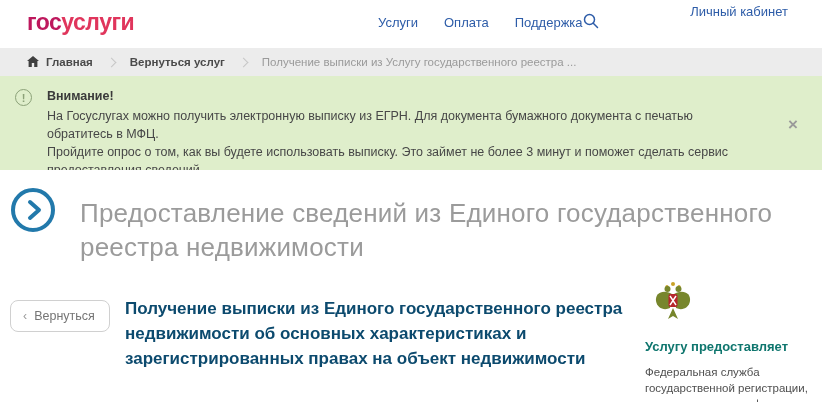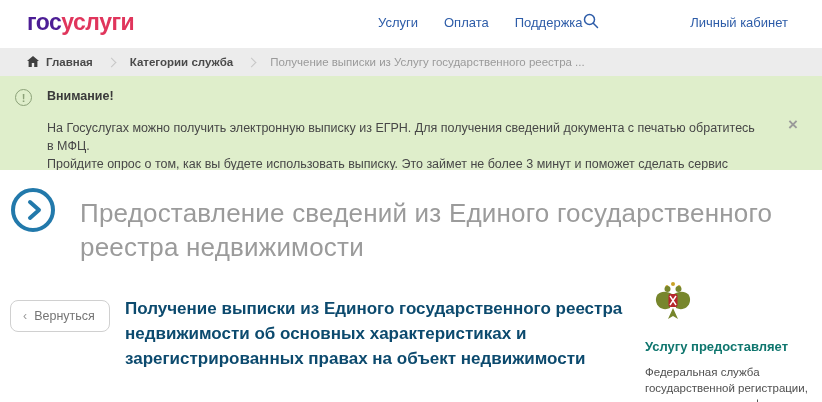--- a/index.html
+++ b/index.html
@@ -7,39 +7,39 @@
   body {
     width:822px; height:402px; overflow:hidden;
     background:#ffffff;
     font-family:"Liberation Sans","DejaVu Sans",sans-serif;
     -webkit-font-smoothing:antialiased;
   }
 
   
   .topbar { height:48px; position:relative; background:#fff; }
   .logo { position:absolute; left:27px; top:9px; font-size:23px; font-weight:bold; letter-spacing:-0.5px; cursor:pointer; }
-  .logo-gos { color:#4c1d95; }
+  .logo-gos { color:#be185d; }
   .logo-uslugi { color:#e0355c; }
   .nav { position:absolute; left:378px; top:15px; display:flex; gap:26px; font-size:13px; }
   .nav a { color:#2d5ca8; text-decoration:none; cursor:pointer; }
   .search-btn { position:absolute; left:583px; top:13px; cursor:pointer; }
-  .account { position:absolute; right:34px; top:15px; font-size:13px; color:#2d5ca8; text-decoration:none; cursor:pointer; }
+  .account { position:absolute; right:34px; top:4px; font-size:13px; color:#2d5ca8; text-decoration:none; cursor:pointer; }
 
   
   .crumbs { height:28px; background:#ececec; display:flex; align-items:center; padding-left:27px; font-size:11.5px; color:#4a4a4a; }
   .crumb { display:flex; cursor:pointer; }
   .crumb.bold { font-weight:bold; }
   .crumb.last { color:#9a9a9a; font-weight:normal; cursor:default; }
   .crumb-sep { width:7px; height:7px; border-top:1px solid #c6c6c6; border-right:1px solid #c6c6c6; transform:rotate(45deg); margin:0 15px; }
   .home-icon { margin-right:7px; display:inline-flex; }
 
   
   .notice { background:#dfeecb; height:94px; position:relative; padding:11px 60px 0 47px; font-size:12.5px; color:#474747; line-height:18px; }
   .notice-icon { position:absolute; left:15px; top:13px; width:17px; height:17px; border:1.5px solid #8ba178; border-radius:50%; color:#8ba178; font-weight:bold; font-size:11px; display:flex; align-items:center; justify-content:center; }
-  .notice-title { font-weight:bold; color:#3a3a3a; margin-bottom:14px; }
+  .notice-title { font-weight:bold; color:#3a3a3a; margin-bottom:2px; }
   .notice-link { color:#2e7cb8; cursor:pointer; display:inline-block; margin-top:3px; text-decoration:none; }
   .notice-close { position:absolute; right:24px; top:40px; color:#9a9a9a; font-size:17px; font-weight:bold; cursor:pointer; line-height:1; }
 
   
   .title-band { padding:18px 0 12px 0; position:relative; background:#fff; }
   .title-icon { position:absolute; left:10px; top:17px; }
   .page-title { margin:8px 0 0 80px; font-size:26px; font-weight:300; color:#9b9b9b; line-height:34px; max-width:712px; letter-spacing:0.2px; }
 
   
   .content { position:relative; height:165px; }
@@ -76,32 +76,32 @@
   <span class="crumb bold">
     <span class="home-icon">
       <svg width="12" height="11" viewBox="0 0 12 11">
           <path d="M6 0 L12 5 L10.4 5 L10.4 11 L7.2 11 L7.2 7 L4.8 7 L4.8 11 L1.6 11 L1.6 5 L0 5 Z" fill="#3f3f3f"></path>
         </svg>
     </span>
     <span>Главная</span>
   </span>
   <span class="crumb-sep"></span>
   <span class="crumb bold">
-    <span>Категории служба</span>
+    <span>Вернуться услуг</span>
   </span>
   <span class="crumb-sep"></span>
   <span class="crumb last">
     <span>Получение выписки из Услугу государственного реестра ...</span>
   </span>
 </div>
 
 <div class="notice">
   <span class="notice-icon">!</span>
   <div class="notice-title">Внимание!</div>
-  <div>На Госуслугах можно получить электронную выписку из ЕГРН. Для получения сведений документа с печатью обратитесь в МФЦ.</div>
+  <div>На Госуслугах можно получить электронную выписку из ЕГРН. Для документа бумажного документа с печатью обратитесь в МФЦ.</div>
   <div>Пройдите опрос о том, как вы будете использовать выписку. Это займет не более 3 минут и поможет сделать сервис предоставления сведений</div>
   <div>из ЕГРН удобнее</div>
   <a class="notice-link">Пройти опрос</a>
   <span class="notice-close">×</span>
 </div>
 
 <section class="title-band">
   <span class="title-icon">
     <svg width="46" height="46" viewBox="0 0 46 46">
         <circle cx="23" cy="23" r="20" fill="none" stroke="#2279ab" stroke-width="4"></circle>

